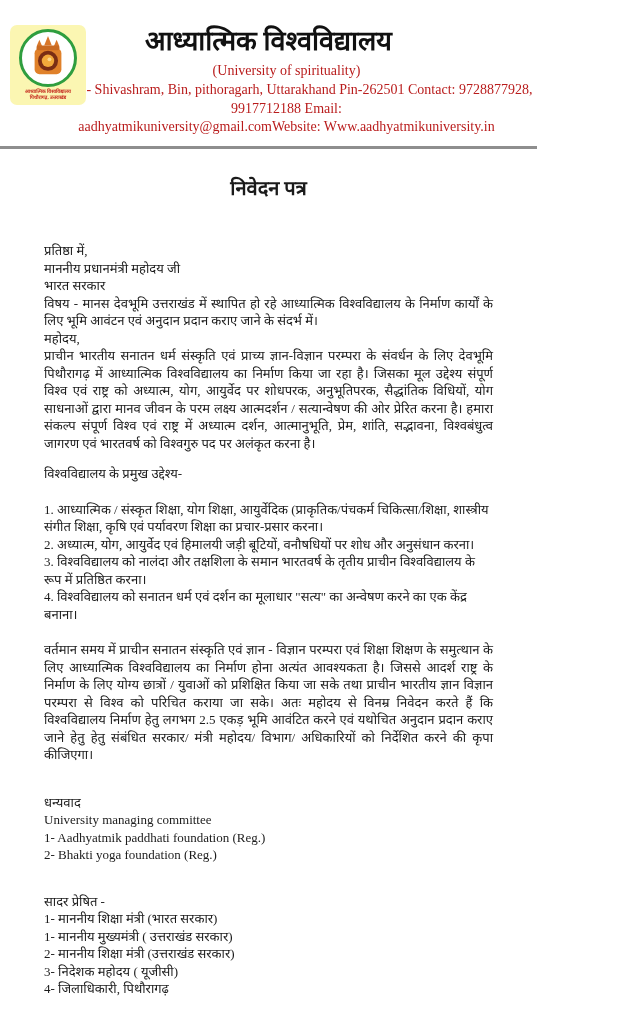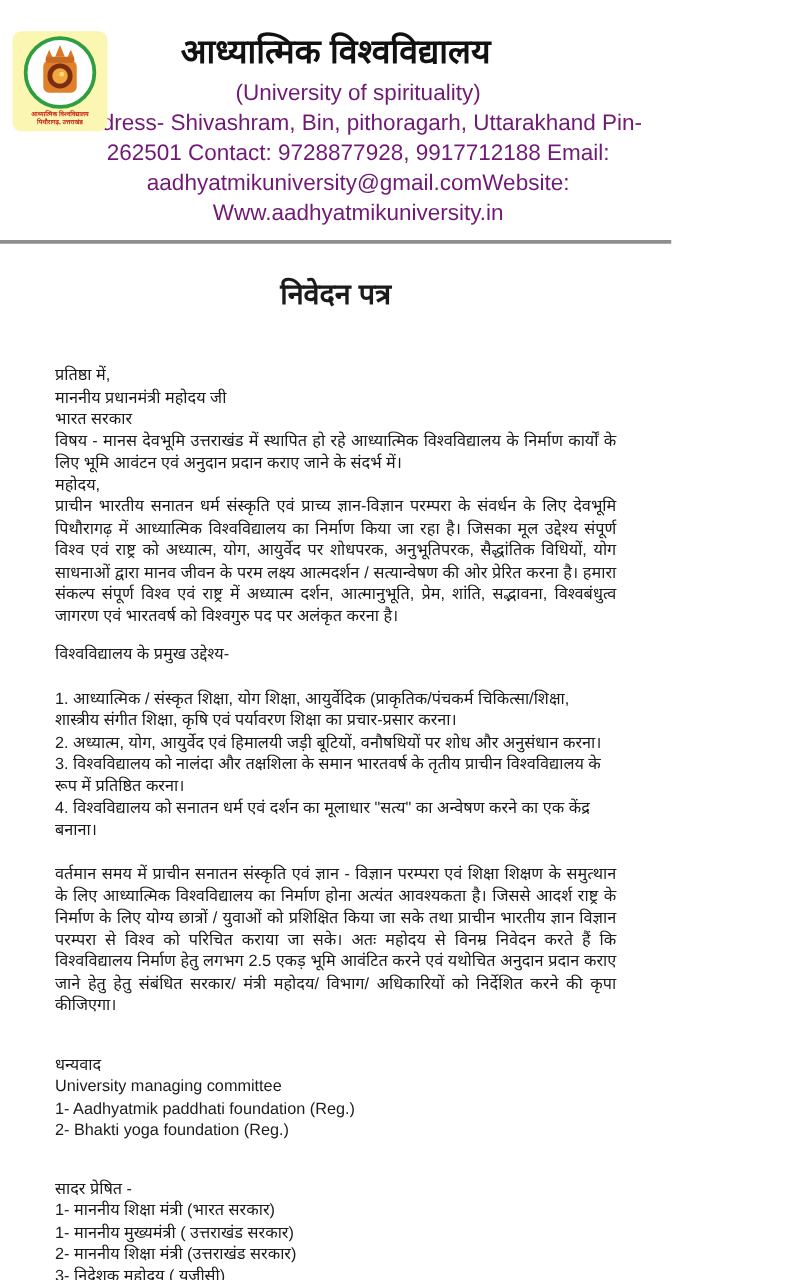--- a/index.html
+++ b/index.html
@@ -3,21 +3,21 @@
 <meta charset="utf-8">
 <style>
   html,body { margin:0; padding:0; }
   body {
     width:635px; height:1024px;
     background:#ffffff;
     font-family:"Liberation Sans","DejaVu Sans",sans-serif;
     color:#1b1b1b;
     -webkit-font-smoothing:antialiased;
   }
-  .page { position:relative; width:537px; height:1024px; overflow:hidden; background:#fff; }
+  .page { position:relative; width:537px; height:1024px; overflow:hidden; background:#fff;font-family:Liberation Serif, serif; }
 
   
   .letterhead { position:relative; padding-top:26px; text-align:center; }
   .logo {
     position:absolute; left:10px; top:25px;
     width:76px; height:80px;
     background:#fbf6b2;
     border-radius:7px;
     box-sizing:border-box;
     padding-top:4px;
@@ -25,28 +25,28 @@
   .logo-circle {
     width:52px; height:52px; border-radius:50%;
     background:#ffffff;
     border:3px solid #2f9e3f;
     margin:0 auto;
     display:flex; align-items:center; justify-content:center;
   }
   .logo-caption { margin-top:2px; color:#c4271c; font-weight:bold; font-size:5px; line-height:1.25; text-align:center; }
 
   .org-name { margin:0; font-size:27px; line-height:1.15; font-weight:bold; color:#111; }
-  .head-line { font-size:18px; line-height:1.34; color:#701a75;margin-left:36px; }
+  .head-line { font-size:14px; line-height:1.34; color:#b91c1c;margin-left:36px; }
   .head-sub { margin-top:5px; }
 
   .divider { border:none; border-top:3px solid #8e8e8e; margin:9px 0 0 0; width:635px; }
 
   
   .letter { padding:0 44px; font-size:13px; line-height:17.5px; }
-  .letter-title { text-align:center; font-size:23px; font-weight:bold; margin:27px 0 0 0; line-height:1.2; }
+  .letter-title { text-align:center; font-size:20px; font-weight:bold; margin:27px 0 0 0; line-height:1.2; }
 
   .motto-row { display:flex; justify-content:space-between; margin-top:37px; }
 
   .addressee { margin-top:42px; }
   .block p { margin:0; }
 
   .subject { margin-top:11px; text-align:justify; }
   .salutation { margin-top:18px; }
   .para { margin:0; text-align:justify; }
   .objectives-heading { margin-top:13px; }

